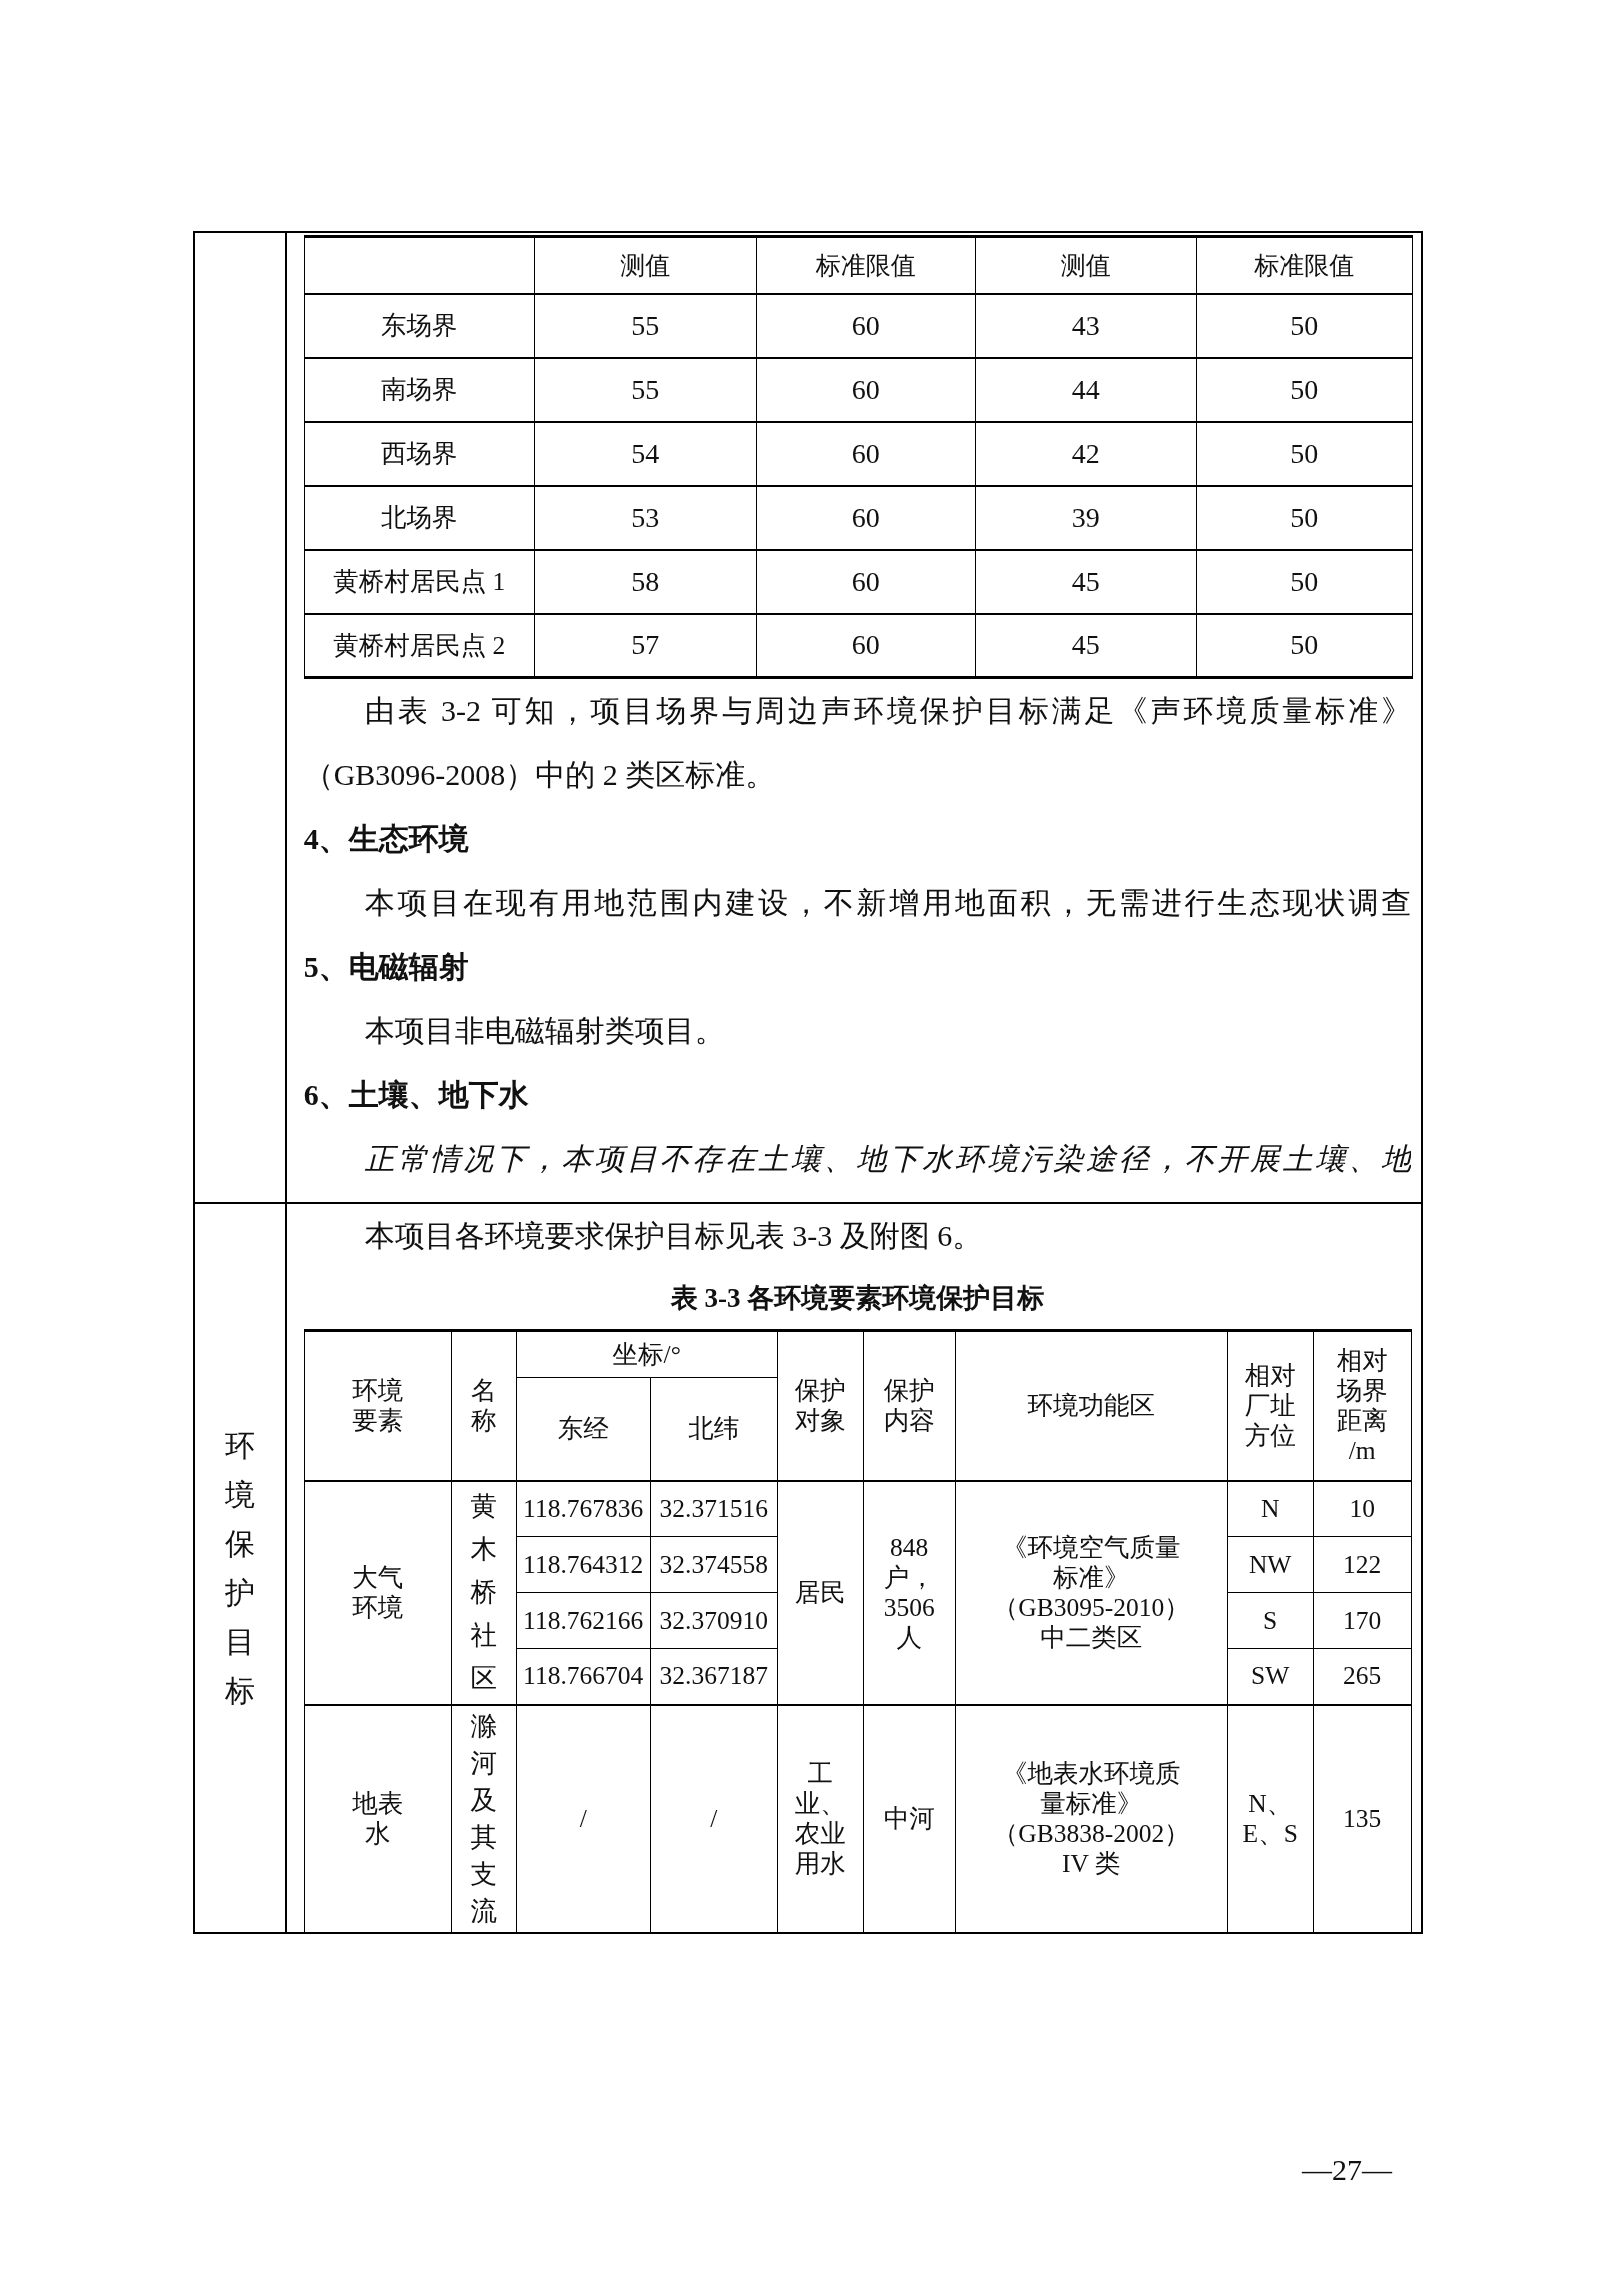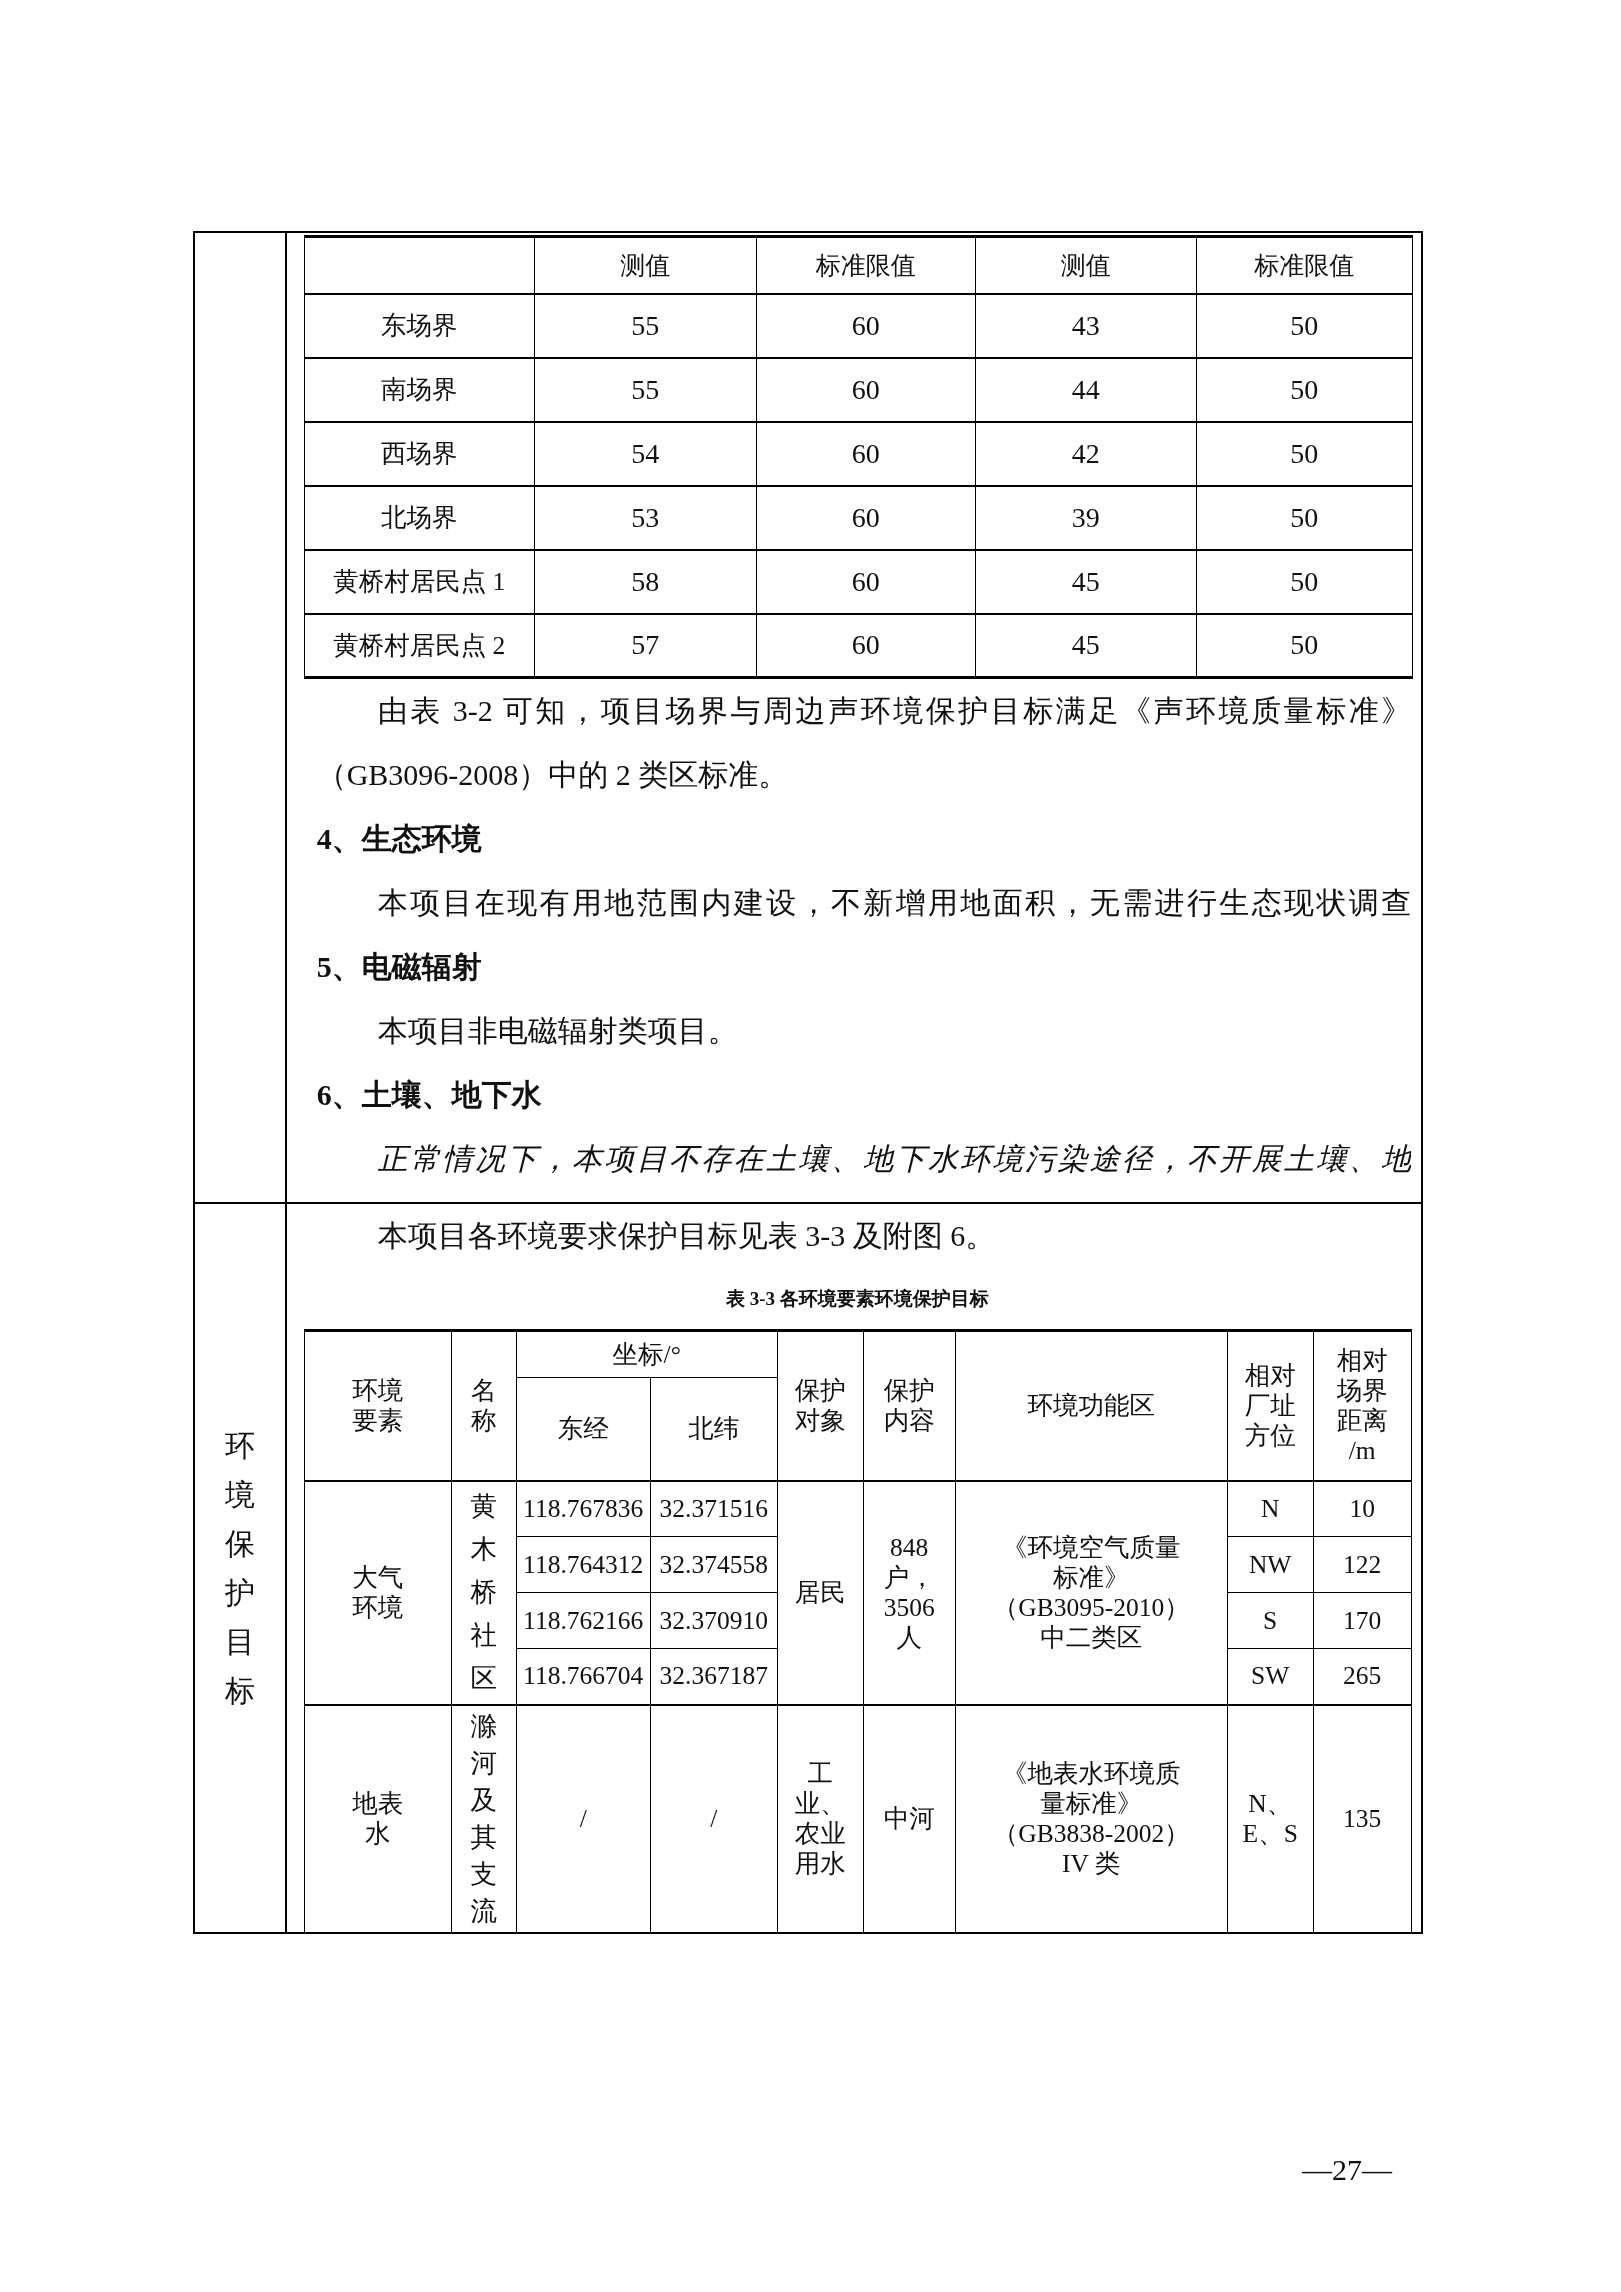--- a/index.html
+++ b/index.html
@@ -25,27 +25,27 @@
   table{border-collapse:collapse;table-layout:fixed;width:1108px;}
   td,th{box-sizing:border-box;border:1.5px solid #000;text-align:center;vertical-align:middle;
         font-weight:400;padding:0 2px;overflow:hidden;}
   .pre{white-space:pre-line;}
   
   .noise-table{margin-top:2px;border-top:3.4px solid #000;border-bottom:3.4px solid #000;}
   .noise-table td{height:64px;font-size:28px;border-width:2px 1.5px;}
   .noise-table td.rowlabel{font-size:25.5px;}
   .noise-table tr.hdr td{height:57px;font-size:25px;}
   
-  .txtline{height:64px;line-height:64px;font-size:30px;white-space:nowrap;margin-left:13px;}
+  .txtline{height:64px;line-height:64px;font-size:30px;white-space:nowrap;}
   .txtline.just{text-align:justify;text-align-last:justify;white-space:normal;
                 height:64px;line-height:64px;overflow:hidden;}
   .indent{text-indent:61px;}
   .heading{font-weight:700;}
   
-  .tbl-title{height:61px;line-height:61px;font-size:19px;font-weight:700;text-align:center;}
+  .tbl-title{height:61px;line-height:61px;font-size:27px;font-weight:700;text-align:center;}
   .t33 td{font-size:25.5px;line-height:30px;}
   .t33{border-top:3.4px solid #000;border-bottom:3.4px solid #000;}
   .t33 .hdr1 td{height:47px;}
   .t33 .hdr2 td{height:103px;}
   .t33 td.thickb{border-bottom:2.5px solid #000;}
   .t33 .coordrow td{height:56px;font-size:25.5px;}
   .t33 .waterrow td{height:230px;}
   .t33 td.vname{white-space:pre-line;font-size:26.5px;line-height:37px;padding:0;}
   .t33 td.vname5{line-height:43px;}
   

